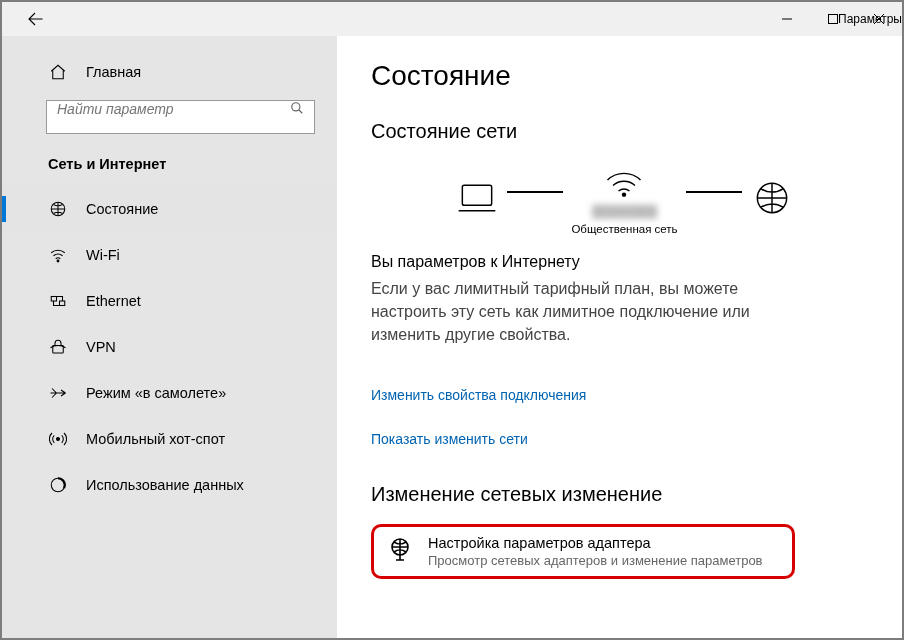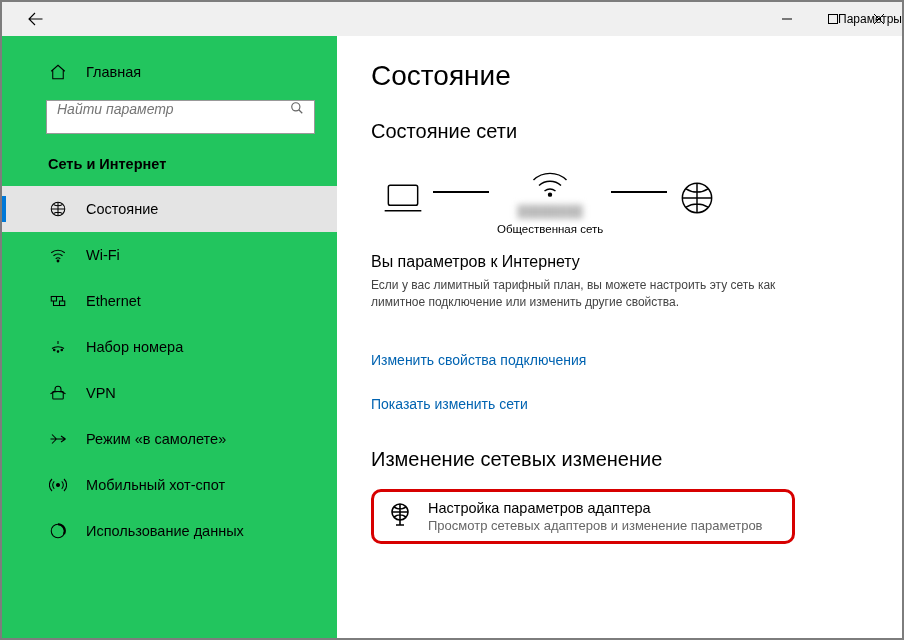--- a/index.html
+++ b/index.html
@@ -7,46 +7,46 @@
   .window { width:904px; height:640px; background:#fff; border:2px solid #7d7d7d; position:relative; display:flex; flex-direction:column; }
   .titlebar { height:34px; background:#f0f0f0; display:flex; align-items:center; padding-left:16px;justify-content:space-between; }
   .back-btn { width:34px; height:34px; display:flex; align-items:center; justify-content:center; margin-right:8px; }
   .back-btn svg { width:18px; height:18px; stroke:#000; stroke-width:1.5; fill:none; }
   .titlebar-title { font-size:12px; color:#000; }
   .win-controls { position:absolute; right:0; top:0; height:34px; display:flex; }
   .win-btn { width:46px; height:34px; display:flex; align-items:center; justify-content:center; }
   .win-btn svg { width:10px; height:10px; stroke:#000; stroke-width:1; fill:none; }
 
   .body { flex:1; display:flex; background:#fff; min-height:0; }
-  .sidebar { width:335px; background:#22c55e; padding:22px 0 0 0; display:flex; flex-direction:column; overflow:hidden; }
+  .sidebar { width:335px; background:#e5e5e5; padding:22px 0 0 0; display:flex; flex-direction:column; overflow:hidden; }
   .home-row { display:flex; align-items:center; padding:0 22px 0 46px; height:28px; margin-bottom:14px; }
   .home-row .ic { width:20px; margin-right:18px; display:flex; align-items:center; justify-content:center; }
   .home-row span.lbl { font-size:14.5px; }
   .search-box { margin:0 22px 0 44px; height:34px; border:1px solid #999; background:#fff; display:flex; align-items:flex-start; justify-content:space-between; padding:0 10px; margin-bottom:22px;gap:9px; }
   .search-box input { border:none; outline:none; font-size:14px; font-style:italic; width:220px; background:transparent; color:#666; }
   .search-box .sicon { color:#666; }
   .cat-label { padding:0 22px 0 46px; font-size:14.5px; font-weight:600; margin-bottom:14px; }
   .nav { display:flex; flex-direction:column; }
   .nav-item { display:flex; align-items:center; height:46px; padding-left:46px; position:relative; }
   .nav-item .ic { width:20px; margin-right:18px; display:flex; align-items:center; justify-content:center; }
   .nav-item .lbl { font-size:14.5px; color:#000; }
   .nav-item.active::before { content:""; position:absolute; left:0; top:10px; bottom:10px; width:4px; background:#0078d7; }
   .nav-item.active { background:#e4e4e4; }
 
   .main { flex:1; padding:24px 34px 0 34px; overflow:hidden; display:flex; flex-direction:column; }
   h1.page-title { font-size:28px; font-weight:400; margin-bottom:28px; }
   h2.sub { font-size:20px; font-weight:400; margin-bottom:18px; }
-  .diagram { display:flex; align-items:center; gap:0; padding-left:10px; margin-bottom:4px; }
+  .diagram { display:flex; align-items:center; gap:0; padding-left:10px; margin-bottom:4px;justify-content:center; }
   .dia-node { display:flex; flex-direction:column; align-items:center; }
   .dia-node svg { width:44px; height:38px; stroke:#000; stroke-width:1.6; fill:none; }
   .dia-line { width:56px; height:1.6px; background:#000; margin:0 8px; align-self:center; position:relative; top:-6px; }
   .dia-caption { font-size:11.5px; color:#000; margin-top:6px; white-space:nowrap; }
   .dia-hidden { filter: blur(3px); color:#bbb; }
   .connected-head { font-size:16px; margin:14px 0 6px 0; }
-  .connected-body { font-size:12px; color:#444; line-height:1.45; max-width:430px; margin-bottom:18px; }
+  .connected-body { font-size:16px; color:#444; line-height:1.45; max-width:430px; margin-bottom:18px; }
   .link-row { font-size:14px; color:#0063b1; margin:22px 0 6px 0; }
   .link-row.a { color:#0063b1; }
   h2.net-change { font-size:20px; font-weight:400; margin-top:30px; margin-bottom:18px; }
 
   .hot-block { border:3px solid #d70000; border-radius:10px; padding:8px 14px; display:flex; align-items:flex-start; gap:14px; width:424px; }
   .hot-block .bic { width:26px; margin-top:2px; }
   .hot-block .bic svg { width:24px; height:24px; stroke:#000; stroke-width:1.6; fill:none; }
   .hot-block .btxt { display:flex; flex-direction:column; }
   .hot-block .t1 { font-size:14.5px; color:#000; margin-bottom:2px; }
   .hot-block .t2 { font-size:13px; color:#666; }
@@ -134,32 +134,20 @@
           <div class="nav-item">
             <span class="ic">
               <svg viewBox="0 0 24 24">
                 <rect x="3" y="6" width="7" height="6"></rect>
                 <rect x="14" y="12" width="7" height="6"></rect>
                 <path d="M6 12 V18 H14"></path>
                 <path d="M18 12 V6 H10"></path>
               </svg>
             </span>
             <span class="lbl">Ethernet</span>
-          </div>
-          <div class="nav-item">
-            <span class="ic">
-              <svg viewBox="0 0 24 24">
-                <path d="M4 14 A10 6 0 0 1 20 14"></path>
-                <circle cx="7" cy="16" r="1" fill="#000"></circle>
-                <circle cx="12" cy="18" r="1" fill="#000"></circle>
-                <circle cx="17" cy="16" r="1" fill="#000"></circle>
-                <path d="M12 8 V4"></path>
-              </svg>
-            </span>
-            <span class="lbl">Набор номера</span>
           </div>
           <div class="nav-item">
             <span class="ic">
               <svg viewBox="0 0 24 24">
                 <rect x="5" y="10" width="14" height="10" rx="1"></rect>
                 <path d="M8 10 V7 A4 4 0 0 1 16 7 V10"></path>
                 <path d="M3 15 A14 14 0 0 1 3 15" stroke="none"></path>
                 <path d="M2 13 A14 10 0 0 1 22 13"></path>
               </svg>
             </span>

